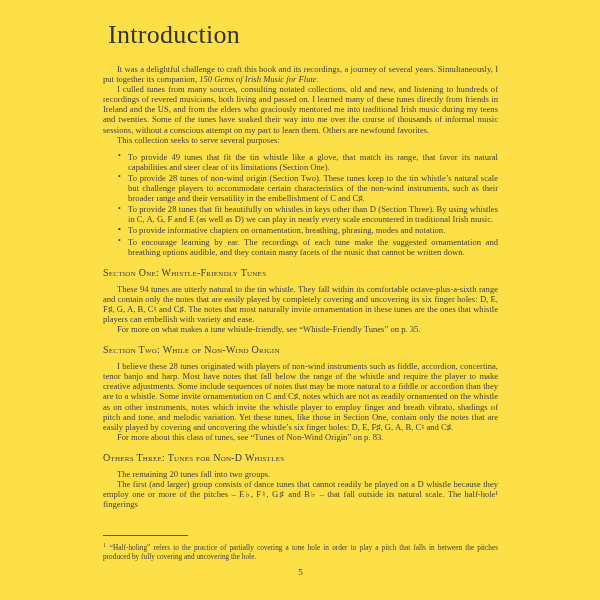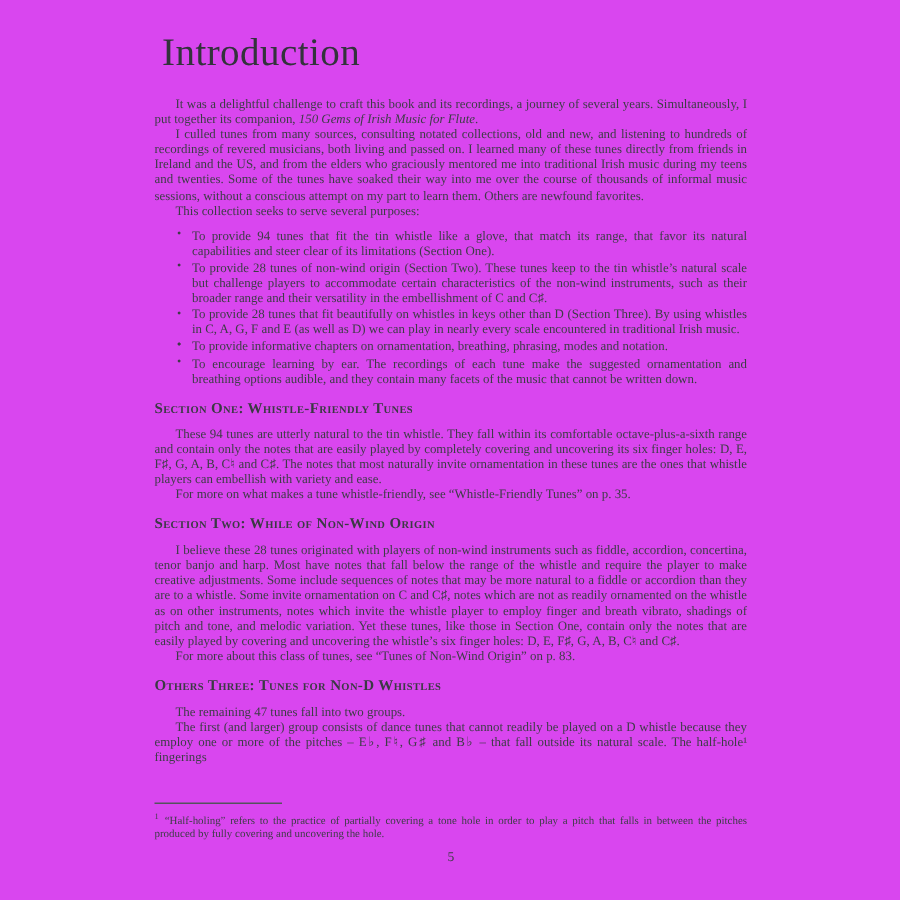--- a/index.html
+++ b/index.html
@@ -1,19 +1,19 @@
 <!DOCTYPE html>
 <html><head>
 <meta charset="utf-8">
 <style>
   html, body { margin:0; padding:0; background:#ffffff; }
   .page {
     position:relative;
     width:600px; height:600px;
-    background:#d946ef;
+    background:#fde047;
     overflow:hidden;
     font-family:"Liberation Serif","DejaVu Serif",serif;
   }
   .content {
     position:absolute; left:103px; top:20px; width:395px;
     color:#3d3d46;
   }
   h1.page-title {
     font-size:26px; font-weight:normal; color:#33333c;
     margin:0 0 14px 5px; letter-spacing:0.3px;
@@ -28,21 +28,21 @@
   }
   ul.purposes li {
     position:relative; padding-left:10px;
     font-size:8.6px; line-height:10.1px; text-align:justify;
     margin:0 0 1px 0;
   }
   ul.purposes li .bullet-dot {
     position:absolute; left:0; top:-0.5px; font-size:8px;
   }
   h2.section-heading {
-    font-size:10px; font-weight:bold; font-variant:small-caps;
+    font-size:10px; font-weight:normal; font-variant:small-caps;
     letter-spacing:0.25px; color:#3a3a43;
     margin:10px 0 6px 0;
   }
   .footer-zone {
     position:absolute; left:103px; top:535px; width:395px; color:#3d3d46;
   }
   .footnote-rule {
     width:85px; height:0; border-top:1px solid #54545c; margin:0 0 5px 0;
   }
   .footnote {
@@ -64,38 +64,38 @@
     <h1 class="page-title">Introduction</h1>
 
     <p class="body"><span>It was a delightful challenge to craft this book and its recordings, a journey of several years. Simultaneously, I put together its companion, </span><em>150 Gems of Irish Music for Flute</em><span>.</span></p>
 
     <p class="body">I culled tunes from many sources, consulting notated collections, old and new, and listening to hundreds of recordings of revered musicians, both living and passed on. I learned many of these tunes directly from friends in Ireland and the US, and from the elders who graciously mentored me into traditional Irish music during my teens and twenties. Some of the tunes have soaked their way into me over the course of thousands of informal music sessions, without a conscious attempt on my part to learn them. Others are newfound favorites.</p>
 
 
     <p class="body">This collection seeks to serve several purposes:</p>
 
     <ul class="purposes">
-      <li><span class="bullet-dot">•</span><span>To provide 94 tunes that fit the tin whistle like a glove, that match its range, that favor its natural capabilities and steer clear of its limitations (Section One).</span></li>
+      <li><span class="bullet-dot">•</span><span>To provide 49 tunes that fit the tin whistle like a glove, that match its range, that favor its natural capabilities and steer clear of its limitations (Section One).</span></li>
       <li><span class="bullet-dot">•</span><span>To provide 28 tunes of non-wind origin (Section Two). These tunes keep to the tin whistle’s natural scale but challenge players to accommodate certain characteristics of the non-wind instruments, such as their broader range and their versatility in the embellishment of C and C♯.</span></li>
       <li><span class="bullet-dot">•</span><span>To provide 28 tunes that fit beautifully on whistles in keys other than D (Section Three). By using whistles in C, A, G, F and E (as well as D) we can play in nearly every scale encountered in traditional Irish music.</span></li>
       <li><span class="bullet-dot">•</span></li>
       <li><span class="bullet-dot">•</span><span>To provide informative chapters on ornamentation, breathing, phrasing, modes and notation.</span></li>
       <li><span class="bullet-dot">•</span><span>To encourage learning by ear. The recordings of each tune make the suggested ornamentation and breathing options audible, and they contain many facets of the music that cannot be written down.</span></li>
     </ul>
 
     <h2 class="section-heading">Section One: Whistle-Friendly Tunes</h2>
     <p class="body">These 94 tunes are utterly natural to the tin whistle. They fall within its comfortable octave-plus-a-sixth range and contain only the notes that are easily played by completely covering and uncovering its six finger holes: D, E, F♯, G, A, B, C♮ and C♯. The notes that most naturally invite ornamentation in these tunes are the ones that whistle players can embellish with variety and ease.</p>
     <p class="body">For more on what makes a tune whistle-friendly, see “Whistle-Friendly Tunes” on p. 35.</p>
 
     <h2 class="section-heading">Section Two: While of Non-Wind Origin</h2>
     <p class="body">I believe these 28 tunes originated with players of non-wind instruments such as fiddle, accordion, concertina, tenor banjo and harp. Most have notes that fall below the range of the whistle and require the player to make creative adjustments. Some include sequences of notes that may be more natural to a fiddle or accordion than they are to a whistle. Some invite ornamentation on C and C♯, notes which are not as readily ornamented on the whistle as on other instruments, notes which invite the whistle player to employ finger and breath vibrato, shadings of pitch and tone, and melodic variation. Yet these tunes, like those in Section One, contain only the notes that are easily played by covering and uncovering the whistle’s six finger holes: D, E, F♯, G, A, B, C♮ and C♯.</p>
     <p class="body">For more about this class of tunes, see “Tunes of Non-Wind Origin” on p. 83.</p>
 
     <h2 class="section-heading">Others Three: Tunes for Non-D Whistles</h2>
-    <p class="body">The remaining 47 tunes fall into two groups.</p>
+    <p class="body">The remaining 20 tunes fall into two groups.</p>
     <p class="body">The first (and larger) group consists of dance tunes that cannot readily be played on a D whistle because they employ one or more of the pitches – E♭, F♮, G♯ and B♭ – that fall outside its natural scale. The half-hole¹ fingerings</p>
 
   </div>
 
   <div class="footer-zone">
     <div class="footnote-rule"></div>
     <div class="footnote"><span class="fn-marker">1</span><span>“Half-holing” refers to the practice of partially covering a tone hole in order to play a pitch that falls in between the pitches produced by fully covering and uncovering the hole.</span></div>
     <div class="page-number">5</div>
   </div>
 </div>

